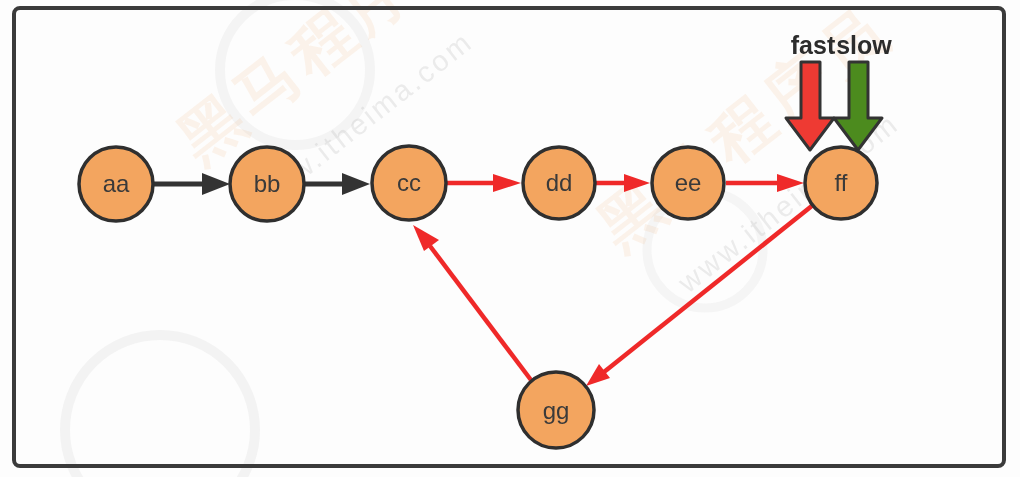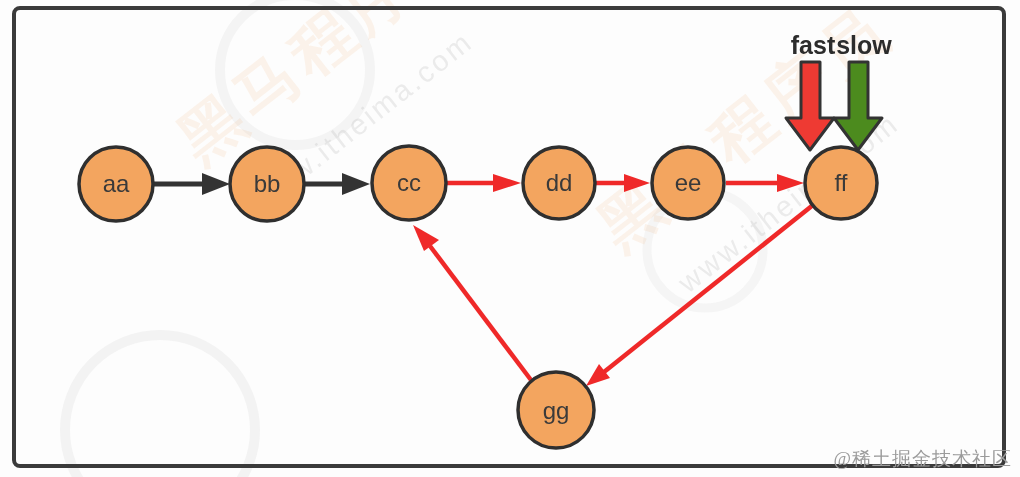--- a/index.html
+++ b/index.html
@@ -131,14 +131,13 @@
         <circle cx="841" cy="183" r="36" stroke="#2f2f2f" fill="#f3a55f"></circle>
         <text x="841" y="191" text-anchor="middle" class="node-label">ff</text>
       </g>
       <g>
         <circle cx="556" cy="410" r="38" stroke="#2f2f2f" fill="#f3a55f"></circle>
         <text x="556" y="419" text-anchor="middle" class="node-label">gg</text>
       </g>
     </g>
   </svg>
 
-  <div class="footer-watermark">@稀土掘金技术社区</div>
 </div>
 
 </body></html>

